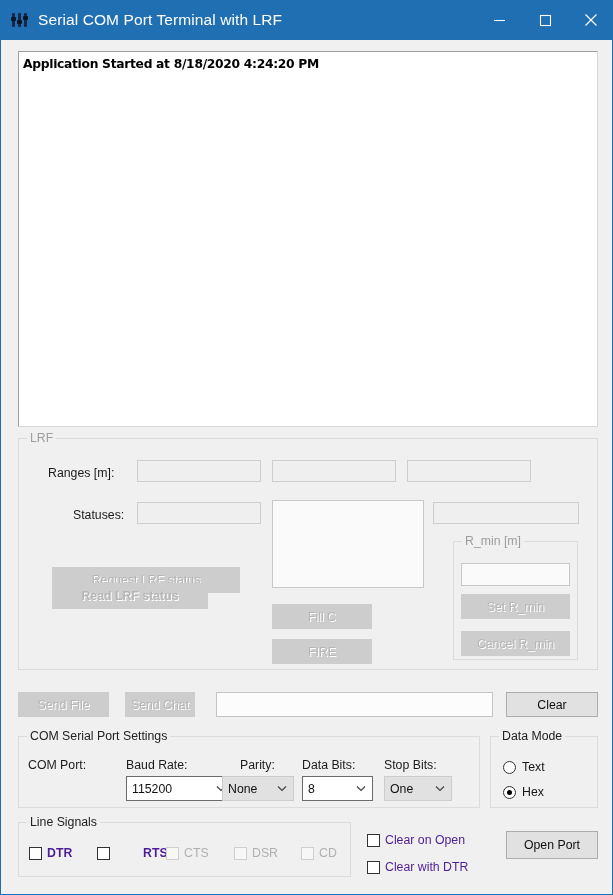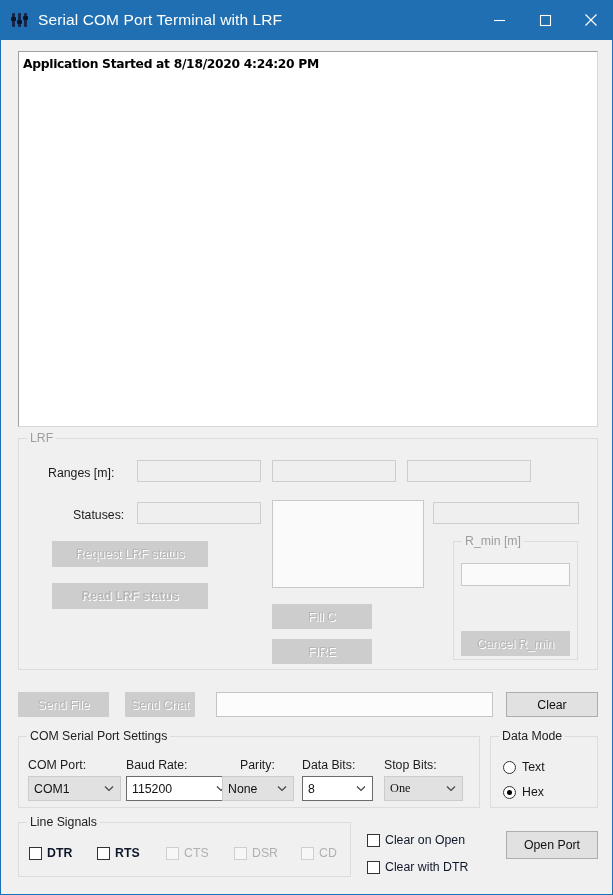--- a/index.html
+++ b/index.html
@@ -168,21 +168,21 @@
     align-items: center;
     justify-content: center;
   }
 
   
   .cbx {
     position: absolute;
     display: flex;
     align-items: center;
     font-size: 12.3px;
-    color: #0f172a;
+    color: #4c1d95;
     white-space: nowrap;
   }
   .cbx .box {
     width: 13px; height: 13px;
     box-sizing: border-box;
     border: 1px solid #333333;
     background: #ffffff;
     margin-right: 5px;
     flex: none;
   }
@@ -264,50 +264,43 @@
   <div class="lbl" style="left:47px; top:466px;">Ranges [m]:</div>
   <div class="tbox" style="left:136px; top:460px; width:124px; height:22px;"></div>
   <div class="tbox" style="left:271px; top:460px; width:124px; height:22px;"></div>
   <div class="tbox" style="left:406px; top:460px; width:124px; height:22px;"></div>
 
   <div class="lbl" style="left:72px; top:508px;">Statuses:</div>
   <div class="tbox" style="left:136px; top:502px; width:124px; height:22px;"></div>
   <div class="tbox" style="left:432px; top:502px; width:146px; height:22px;"></div>
   <div class="tbox white" style="left:271px; top:500px; width:152px; height:88px;"></div>
 
-  <div class="btn" style="left:51px; top:541px; width:156px; height:26px;">Request LRF status</div>
+  <div class="btn" style="left:51px; top:567px; width:188px; height:26px;">Request LRF status</div>
   <div class="btn bold" style="left:51px; top:583px; width:156px; height:26px;">Read LRF status</div>
 
   <div class="btn" style="left:271px; top:604px; width:100px; height:25px;text-align:center;">Fill C</div>
   <div class="btn" style="left:271px; top:639px; width:100px; height:25px;">FIRE</div>
 
   <div class="group disabled" style="left:452px; top:541px; width:125px; height:119px;">
     <span class="glabel">R_min [m]</span>
   </div>
   <div class="tbox white" style="left:460px; top:563px; width:109px; height:23px;"></div>
+  <div class="btn" style="left:460px; top:594px; width:109px; height:25px;">Set R_min</div>
   <div class="btn" style="left:460px; top:631px; width:109px; height:25px;">Cancel R_min</div>
 
   <div class="btn" style="left:17px; top:692px; width:91px; height:25px;">Send File</div>
   <div class="btn" style="left:124px; top:692px; width:70px; height:25px;">Send Chat</div>
   <div class="tbox enabled" style="left:215px; top:692px; width:277px; height:25px;"></div>
   <div class="btn enabled" style="left:505px; top:692px; width:92px; height:25px;">Clear</div>
 
   <div class="group" style="left:17px; top:736px; width:462px; height:72px;">
     <span class="glabel">COM Serial Port Settings</span>
   </div>
 
   <div class="lbl" style="left:27px; top:758px;">COM Port:</div>
-  <div class="combo" style="left:27px; top:776px; width:93px;">
-    <span class="cval">COM1</span>
-    <span class="carrow">
-      <svg width="10" height="7" viewBox="0 0 10 7">
-          <path d="M1 1.5 L5 5.5 L9 1.5" fill="none" stroke="#444" stroke-width="1.2"></path>
-        </svg>
-    </span>
-  </div>
 
   <div class="lbl" style="left:125px; top:758px;">Baud Rate:</div>
   <div class="combo focusstyle" style="left:125px; top:776px; width:107px;">
     <span class="cval">115200</span>
     <span class="carrow">
       <svg width="10" height="7" viewBox="0 0 10 7">
           <path d="M1 1.5 L5 5.5 L9 1.5" fill="none" stroke="#444" stroke-width="1.2"></path>
         </svg>
     </span>
   </div>
@@ -326,21 +319,21 @@
   <div class="combo focusstyle" style="left:301px; top:776px; width:71px;">
     <span class="cval">8</span>
     <span class="carrow">
       <svg width="10" height="7" viewBox="0 0 10 7">
           <path d="M1 1.5 L5 5.5 L9 1.5" fill="none" stroke="#444" stroke-width="1.2"></path>
         </svg>
     </span>
   </div>
 
   <div class="lbl" style="left:383px; top:758px;">Stop Bits:</div>
-  <div class="combo" style="left:383px; top:776px; width:79px;font-family:Liberation Serif, serif;">
+  <div class="combo" style="left:383px; top:776px; width:68px;">
     <span class="cval">One</span>
     <span class="carrow">
       <svg width="10" height="7" viewBox="0 0 10 7">
           <path d="M1 1.5 L5 5.5 L9 1.5" fill="none" stroke="#444" stroke-width="1.2"></path>
         </svg>
     </span>
   </div>
 
   <div class="group" style="left:489px; top:736px; width:108px; height:72px;">
     <span class="glabel">Data Mode</span>
@@ -354,21 +347,21 @@
     <span>Hex</span>
   </div>
 
   <div class="group" style="left:17px; top:822px; width:333px; height:55px;">
     <span class="glabel">Line Signals</span>
   </div>
   <div class="cbx bold" style="left:28px; top:846px;align-items:flex-end;">
     <span class="box"></span>
     <span>DTR</span>
   </div>
-  <div class="cbx bold" style="left:96px; top:846px;">
+  <div class="cbx bold" style="left:96px; top:846px;gap:28px;">
     <span class="box"></span>
     <span>RTS</span>
   </div>
   <div class="cbx dis" style="left:165px; top:846px;">
     <span class="box"></span>
     <span>CTS</span>
   </div>
   <div class="cbx dis" style="left:233px; top:846px;">
     <span class="box"></span>
     <span>DSR</span>

